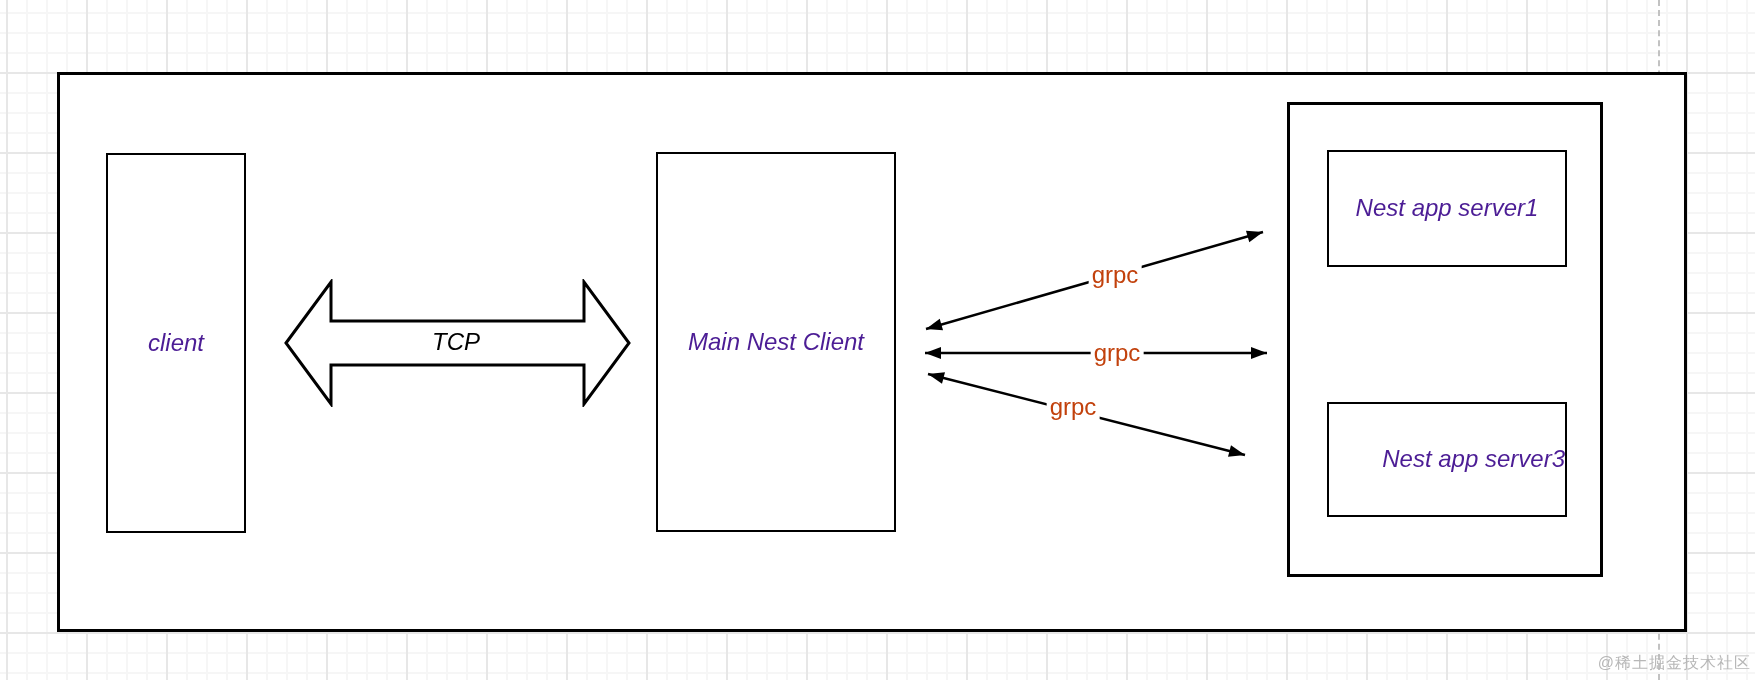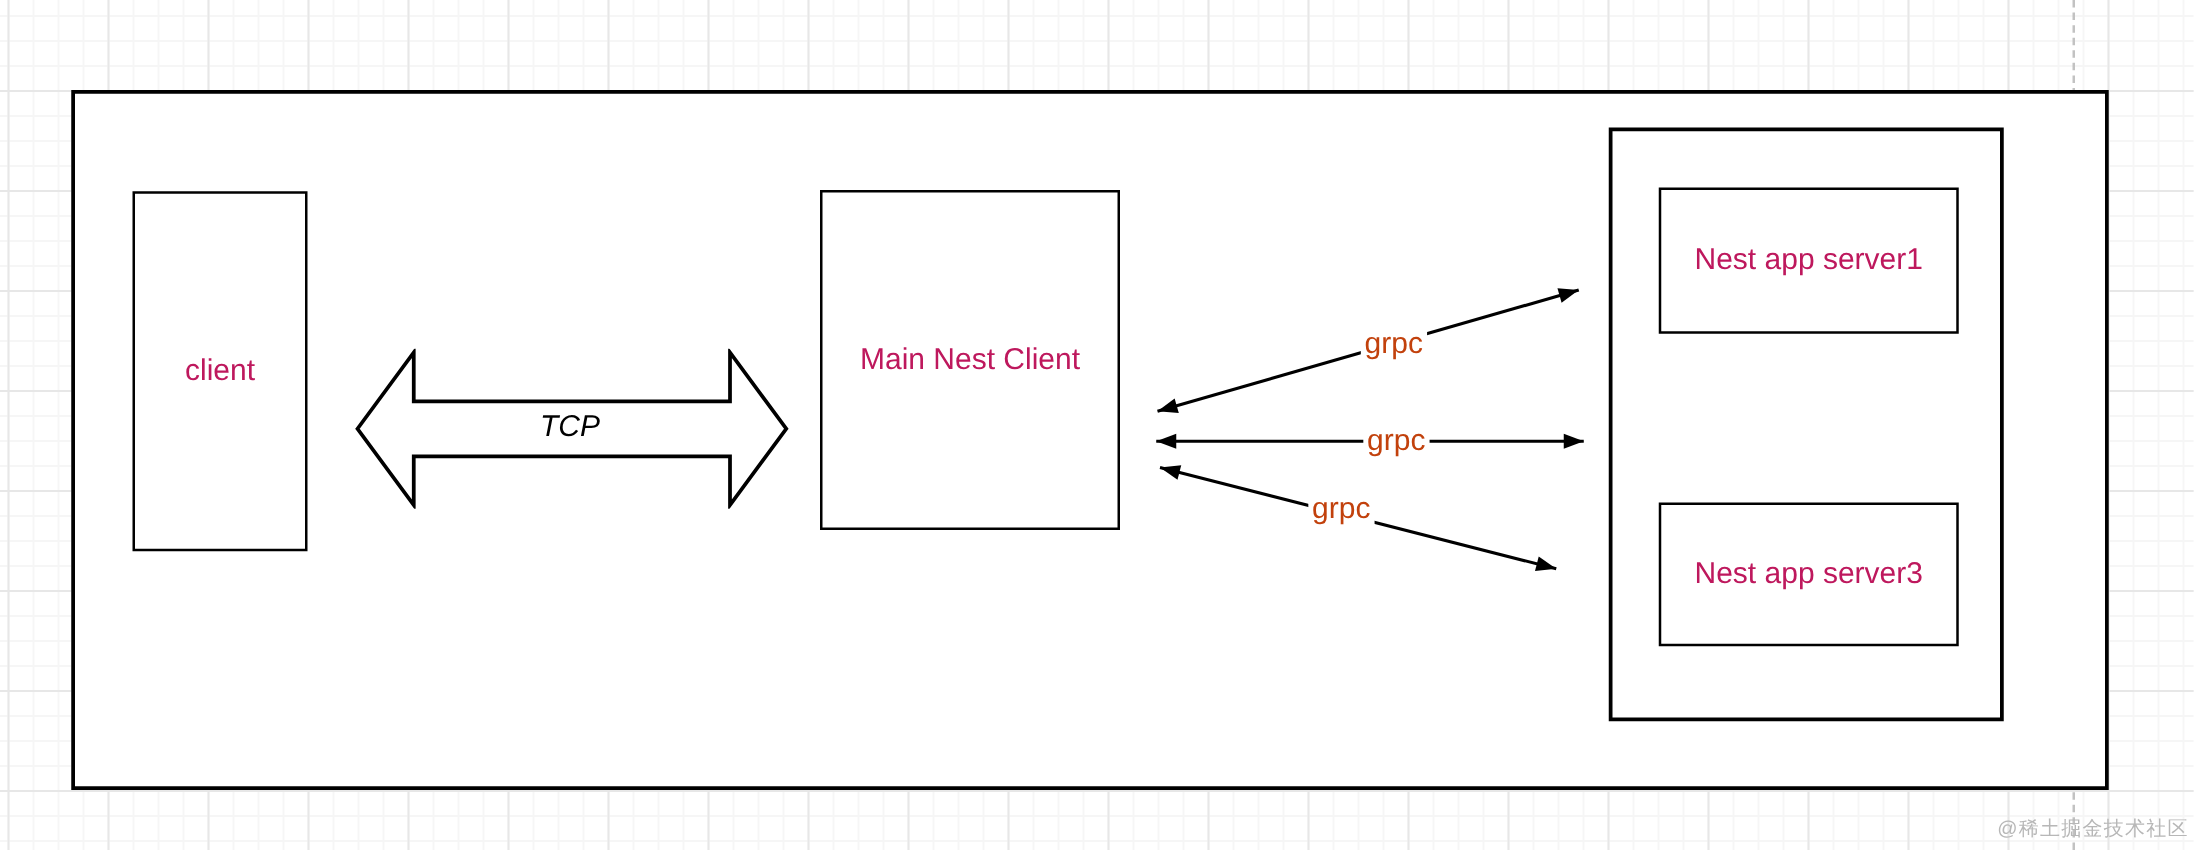--- a/index.html
+++ b/index.html
@@ -57,29 +57,30 @@
   .node {
     position: absolute;
     box-sizing: border-box;
     border: 2px solid #000000;
     background: #ffffff;
     display: flex;
     align-items: center;
     justify-content: center;
     text-align: center;
     font-size: 24px;
-    color: #be185d;
+    color: #4c1d95;
     z-index: 4;
     line-height: 1.2;
+    font-style: italic;
   }
-  #client-node { left: 106px; top: 153px; width: 140px; height: 288px; }
-  #main-node   { left: 656px; top: 152px; width: 240px; height: 272px; text-align: right; }
+  #client-node { left: 106px; top: 153px; width: 140px; height: 380px; }
+  #main-node   { left: 656px; top: 152px; width: 240px; height: 380px; text-align: right; }
   #server1-node { left: 1327px; top: 150px; width: 240px; height: 117px; }
   #server2-node { left: 1327px; top: 277px; width: 240px; height: 115px; }
-  #server3-node { left: 1327px; top: 402px; width: 240px; height: 115px; }
+  #server3-node { left: 1327px; top: 402px; width: 240px; height: 115px; justify-content: flex-end; }
 
   #tcp-arrow-svg {
     position: absolute;
     left: 283px;
     top: 279px;
     z-index: 4;
   }
   #edges-svg {
     position: absolute;
     left: 0;

